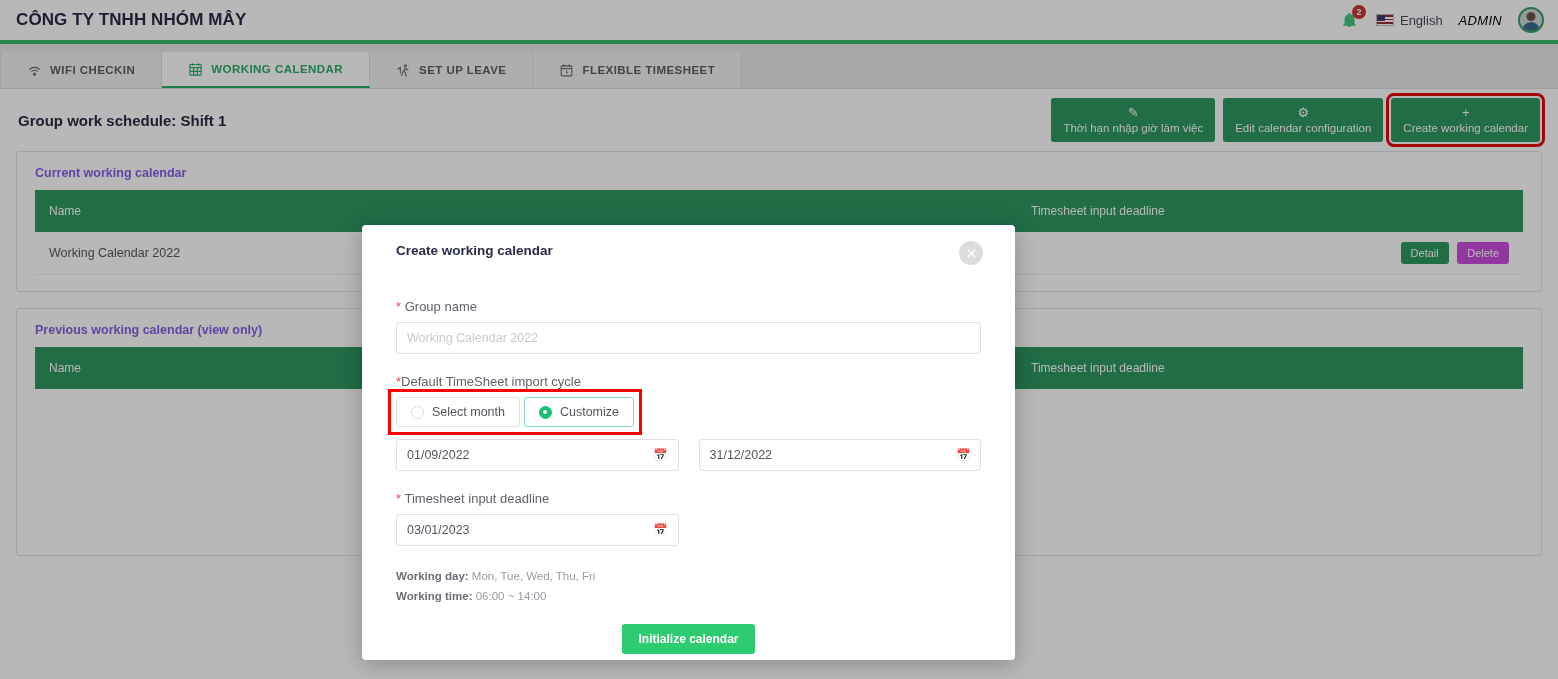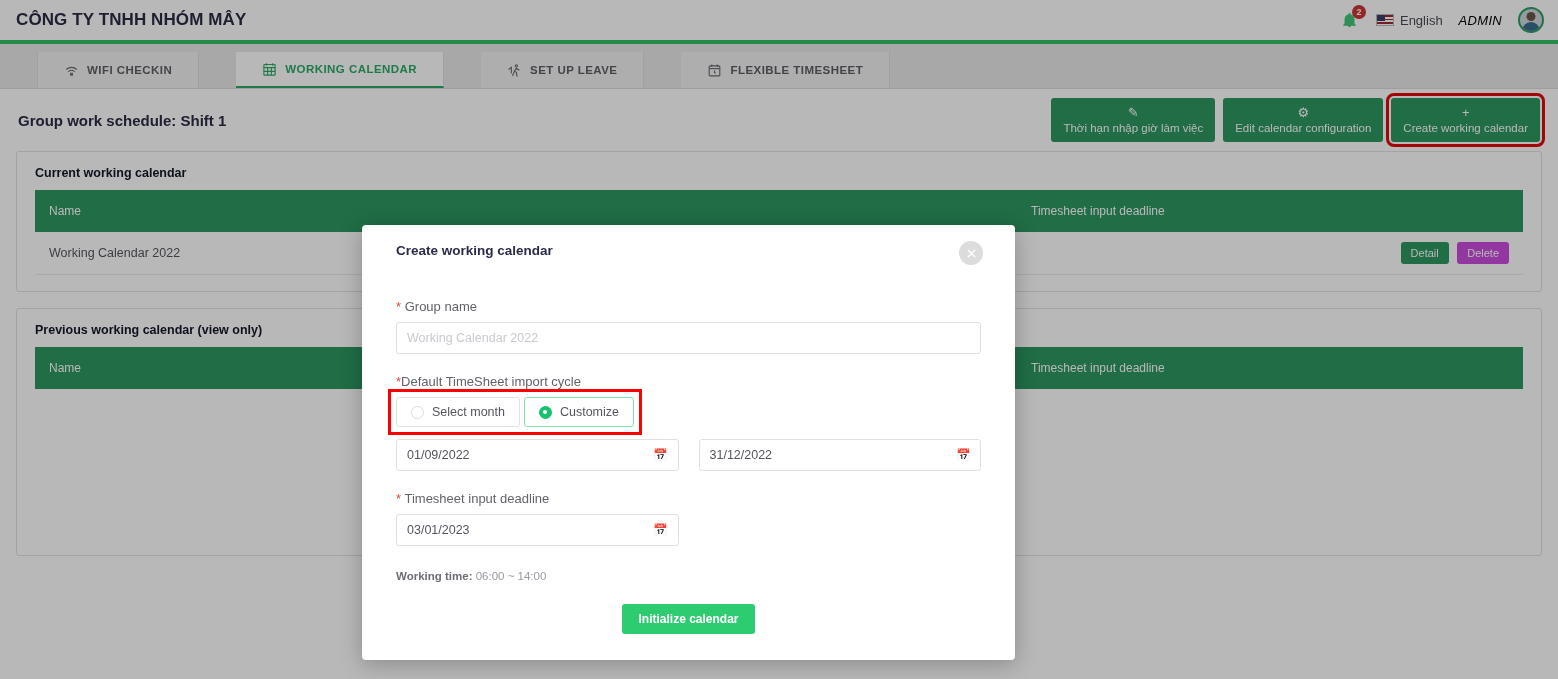--- a/index.html
+++ b/index.html
@@ -150,21 +150,20 @@
     padding: 0 26px;
     background: #f2f2f2;
     border-right: 1px solid #dedede;
     font-size: 11.5px;
     font-weight: 600;
     letter-spacing: 0.45px;
     color: #5d5d66;
     text-transform: uppercase;
     white-space: nowrap;
     cursor: pointer;
-    margin-left: 37px;
   }
   .tab:first-child { border-left: 1px solid #dedede; }
   .tab.active {
     background: #ffffff;
     color: #18b15f;
     border-bottom: 2px solid #18b15f;
   }
   .tab.active svg { stroke: #18b15f; fill: none; }
   .tab svg { stroke: #6a6a72; fill: none; }
   .tab-spacer { flex: 1; }
@@ -212,21 +211,21 @@
   .card {
     border: 1px solid #e3e3e3;
     border-radius: 3px;
     padding: 14px 18px 16px 18px;
     margin-bottom: 16px;
     background: #fff;
   }
   .card-label {
     font-size: 12.5px;
     font-weight: 700;
-    color: #0f172a;
+    color: #8b5cf6;
     margin-bottom: 10px;
   }
   .tbl { width: 100%; border-collapse: collapse; table-layout: fixed; }
   .tbl thead th {
     background: #1f9c5d;
     color: #ffffff;
     text-align: left;
     font-size: 12px;
     font-weight: 400;
     padding: 10px 14px;
@@ -617,20 +616,24 @@
           <div class="date-wrap half">
             <input class="inp" type="text" readonly="" value="03/01/2023" style="">
             <span class="cal-ico">📅</span>
           </div>
           <div style="flex:1"></div>
         </div>
       </div>
 
       <div>
         <div class="meta-line">
+          <b>Working day:</b>
+          <span>Mon, Tue, Wed, Thu, Fri</span>
+        </div>
+        <div class="meta-line">
           <b>Working time:</b>
           <span>06:00 ~ 14:00</span>
         </div>
       </div>
 
       <div class="modal-footer">
         <button class="primary-btn">Initialize calendar</button>
       </div>
 
     </div>

